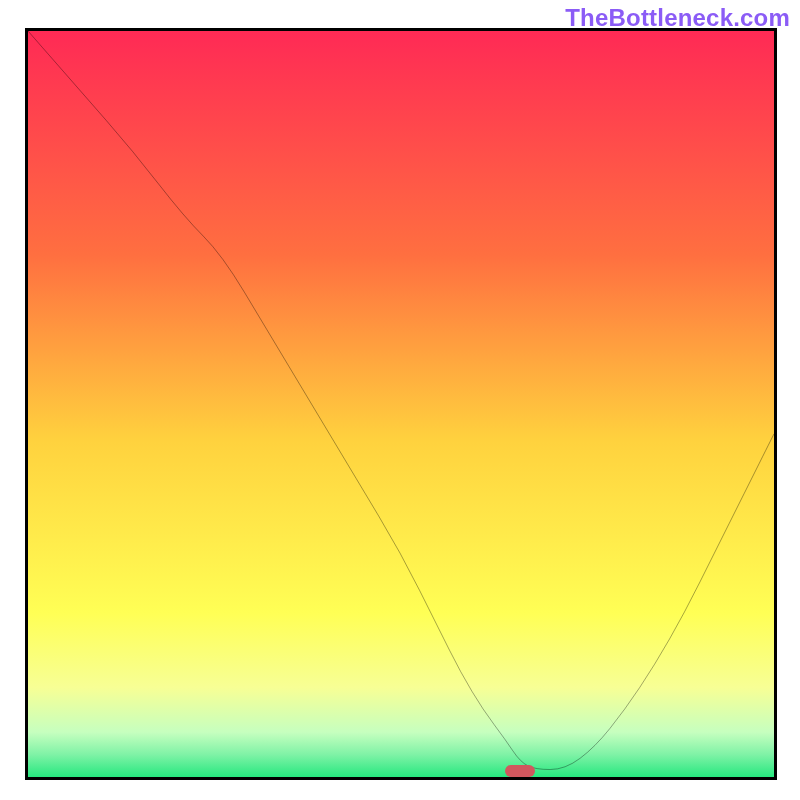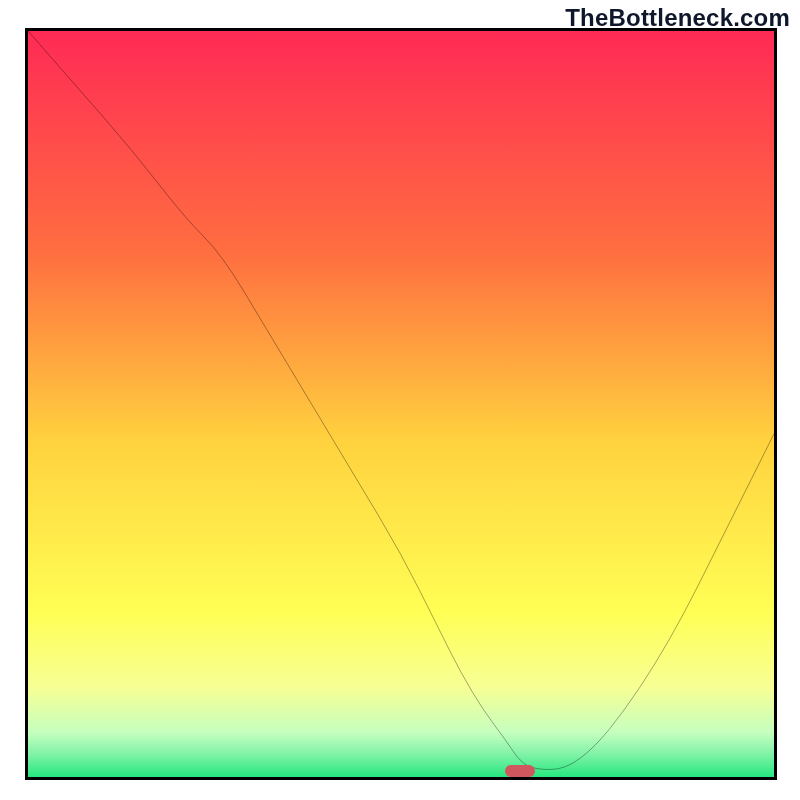--- a/index.html
+++ b/index.html
@@ -14,21 +14,21 @@
     position: relative;
     width: 800px;
     height: 800px;
   }
   .watermark {
     position: absolute;
     top: 4px;
     right: 10px;
     font-size: 24px;
     font-weight: 600;
-    color: #0f172a;
+    color: #8b5cf6;
     letter-spacing: 0.2px;
     z-index: 5;
   }
   .plot-box {
     position: absolute;
     left: 25px;
     top: 28px;
     width: 752px;
     height: 752px;
     border: 3px solid #000000;

